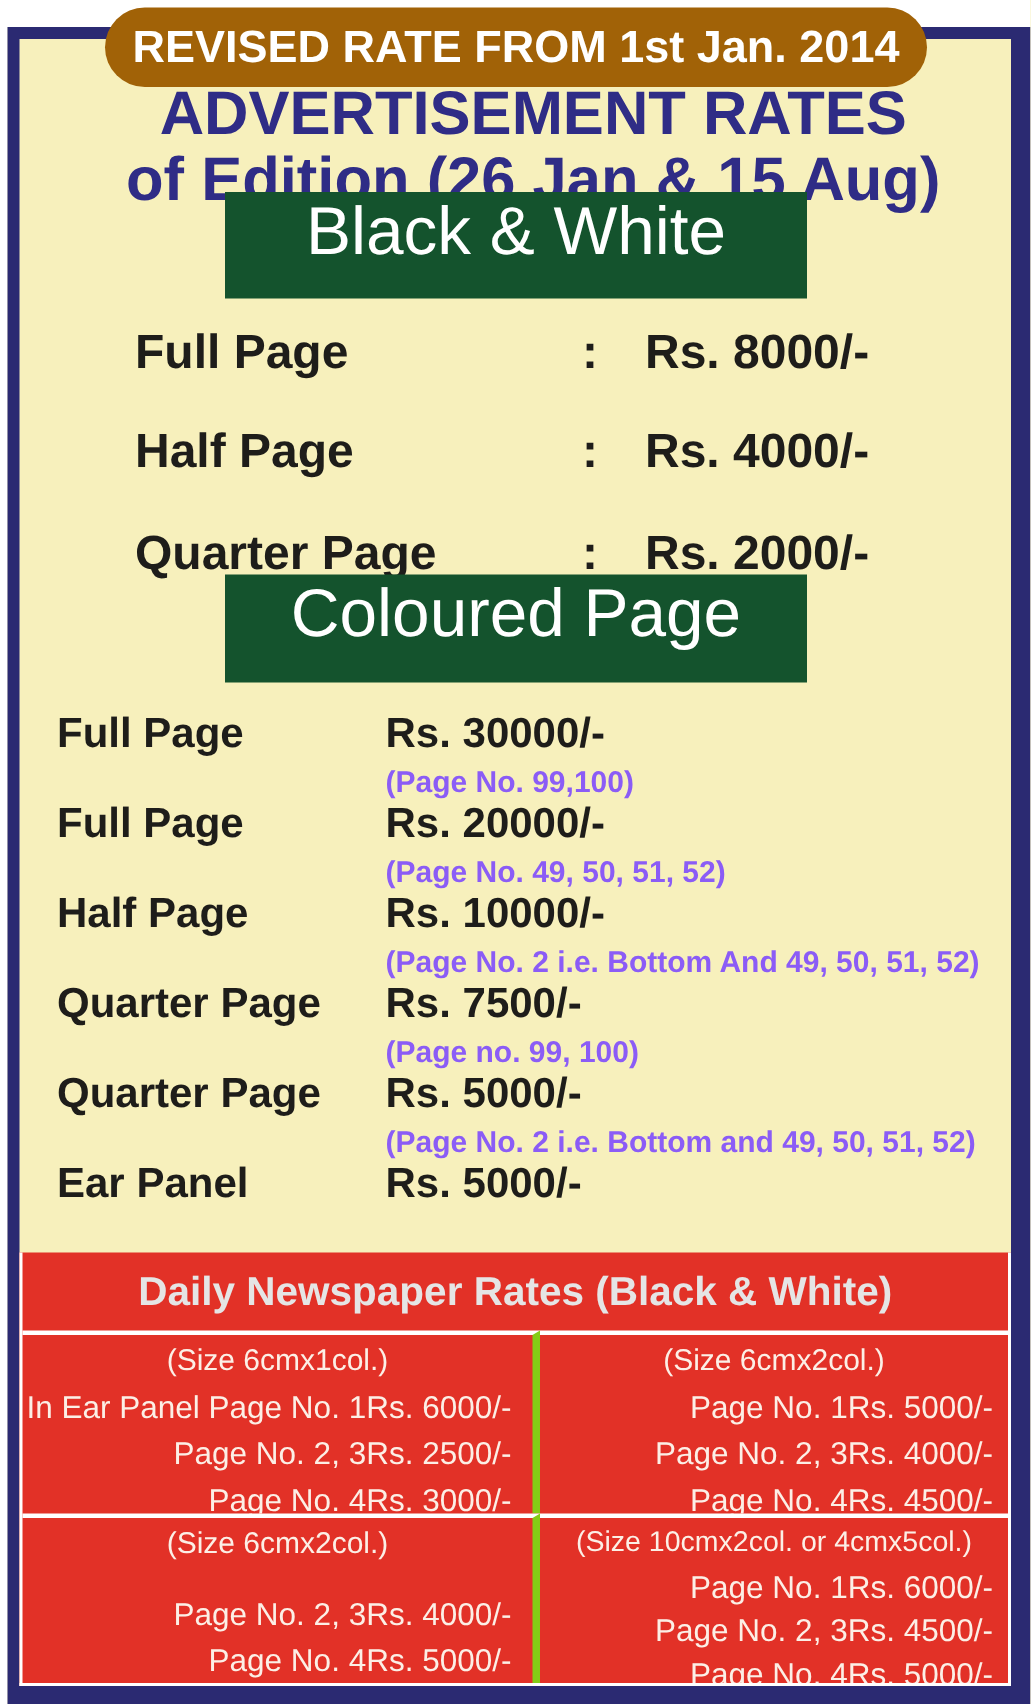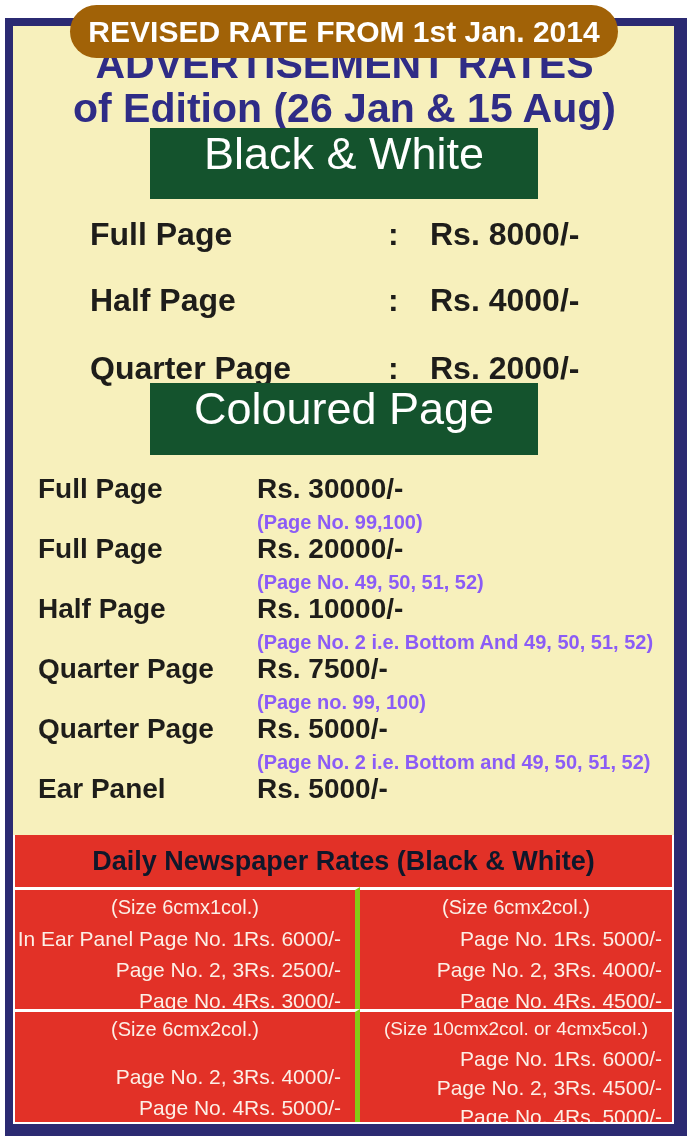--- a/index.html
+++ b/index.html
@@ -15,21 +15,21 @@
   }
   
   .pill{
     position:absolute;left:70px;top:5px;width:548px;height:53px;
     background:#a16207;border-radius:27px;z-index:5;
     display:flex;align-items:center;justify-content:center;
   }
   .pill span{color:#ffffff;font-weight:bold;font-size:30px;white-space:nowrap;}
   .title1,.title2{
     position:absolute;left:13px;width:661px;text-align:center;
-    color:#2f2c86;font-weight:bold;margin:1px;white-space:nowrap;
+    color:#2f2c86;font-weight:bold;margin:12px;white-space:nowrap;
   }
   .title1{top:40px;font-size:41px;}
   .title2{top:84px;font-size:41px;}
   
   .banner{
     position:absolute;left:150px;width:388px;background:#14532d;
     display:flex;align-items:flex-start;justify-content:center;
   }
   .banner span{color:#ffffff;font-size:45px;white-space:nowrap;}
   .bw-banner{top:128px;height:71px;}
@@ -60,21 +60,21 @@
   .cm5{top:774px;}
   
   .daily{
     position:absolute;left:13px;top:835px;width:661px;height:289px;
     background:#e23127;box-sizing:border-box;
     border:2px solid #ffffff;border-top:none;
   }
   .daily-title{
     position:absolute;top:0;left:0;right:0;height:52px;
     display:flex;align-items:center;justify-content:center;
-    color:#0f172a;font-weight:bold;font-size:27px;white-space:nowrap;
+    color:#e5e5e5;font-weight:bold;font-size:27px;white-space:nowrap;
   }
   .daily-grid{
     position:absolute;left:0;right:0;top:52px;bottom:0;
     display:grid;grid-template-columns:345px 1fr;grid-template-rows:122px 1fr;
   }
   .quad{border-top:3px solid #ffffff;box-sizing:border-box;padding-top:5px;overflow:hidden;}
   .quad.left{border-right:5px solid #84cc16;}
   .size-header{
     text-align:center;color:#fcefe6;font-size:20px;line-height:24px;white-space:nowrap;
   }

